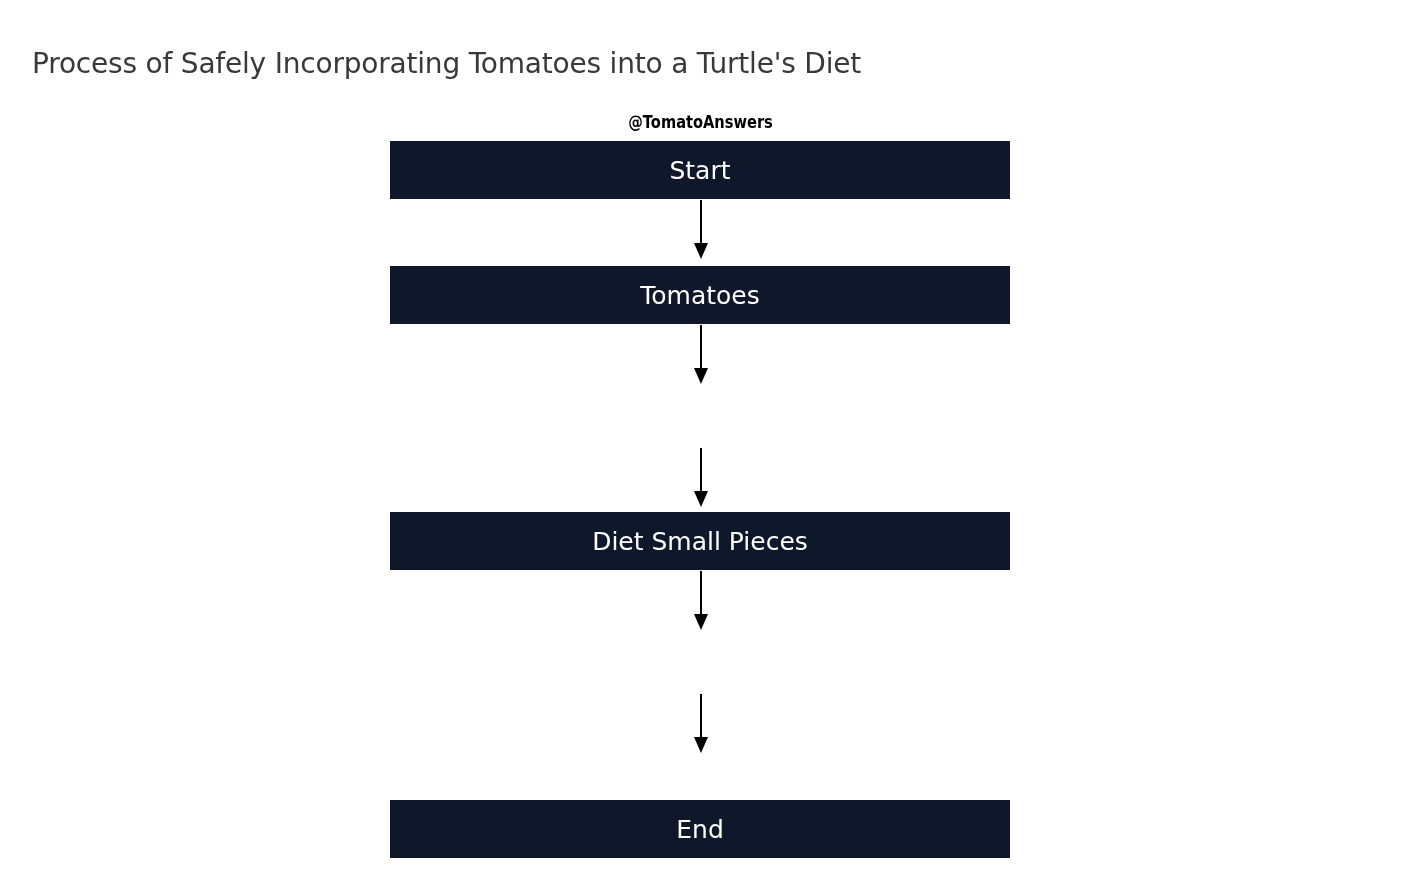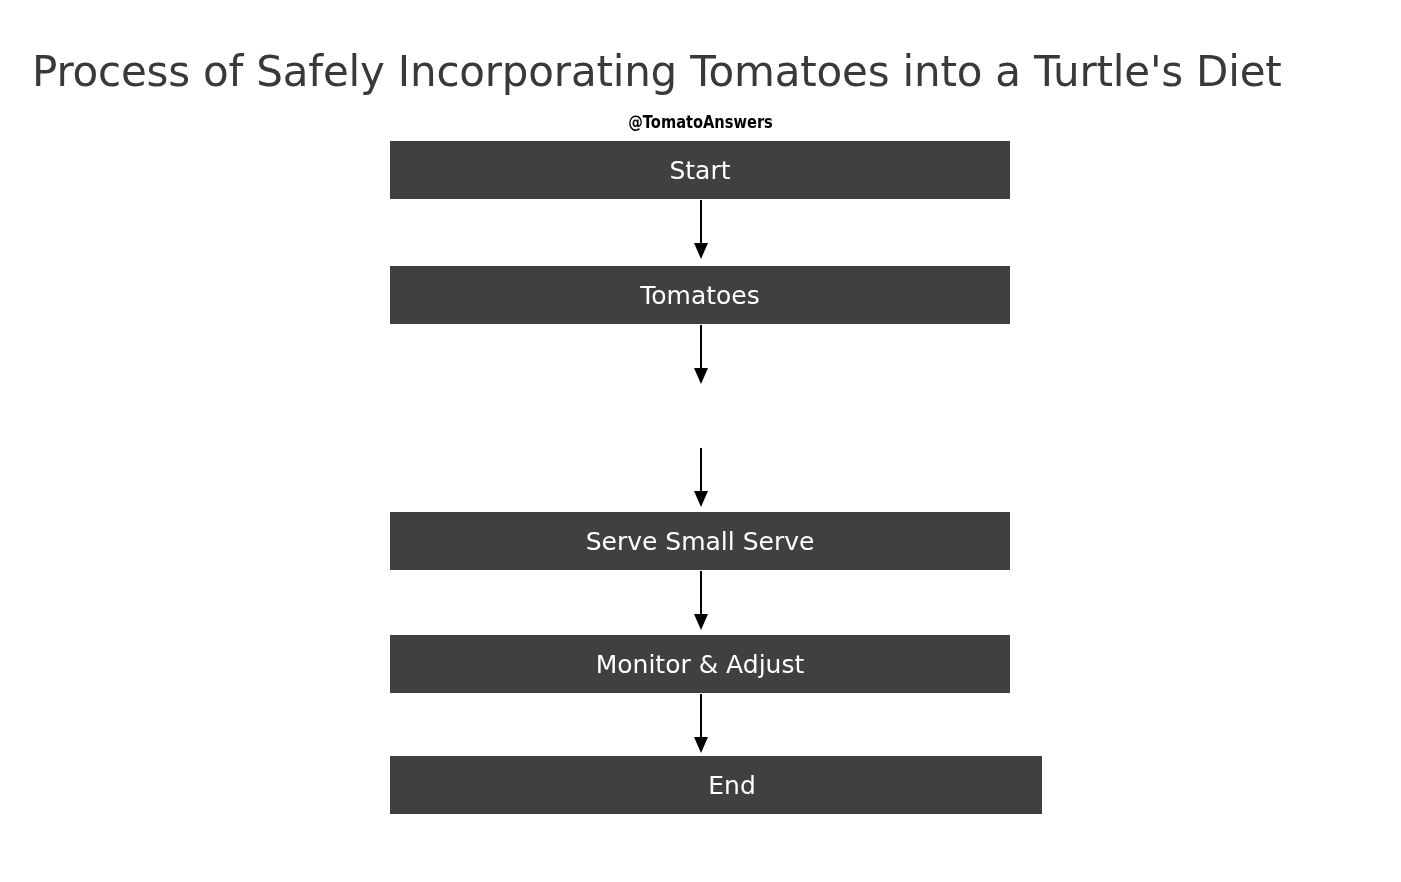--- a/index.html
+++ b/index.html
@@ -16,21 +16,21 @@
     height: 882px;
     background: #ffffff;
     overflow: hidden;
   }
   #chart-title {
     position: absolute;
     left: 32px;
     top: 48px;
     width: 1340px;
     font-family: "DejaVu Sans", sans-serif;
-    font-size: 42px;
+    font-size: 28px;
     font-weight: 400;
     color: #393939;
     letter-spacing: -0.2px;
     white-space: nowrap;
     line-height: 1.15;
   }
   #chart-subtitle {
     position: absolute;
     left: 0;
     top: 112px;
@@ -49,21 +49,21 @@
     left: 0;
     top: 0;
     width: 1401px;
     height: 882px;
   }
   .node-box {
     position: absolute;
     left: 390px;
     width: 620px;
     height: 58px;
-    background: #404040;
+    background: #0f172a;
     display: flex;
     align-items: center;
     justify-content: center;
     text-align: center;
   }
   .node-label {
     font-family: "DejaVu Sans", sans-serif;
     font-size: 25px;
     font-weight: 400;
     color: #ffffff;
@@ -121,35 +121,32 @@
       <div class="edge-head" style="top:43px;"></div>
     </div>
 
 
     <div class="edge" style="top:448px; height:59px;">
       <div class="edge-line" style="height:44px;"></div>
       <div class="edge-head" style="top:43px;"></div>
     </div>
 
     <div class="node-box" style="top:512px;">
-      <span class="node-label">Serve Small Serve</span>
+      <span class="node-label">Diet Small Pieces</span>
     </div>
 
     <div class="edge" style="top:571px; height:59px;">
       <div class="edge-line" style="height:44px;"></div>
       <div class="edge-head" style="top:43px;"></div>
     </div>
 
-    <div class="node-box" style="top:635px;">
-      <span class="node-label">Monitor &amp; Adjust</span>
-    </div>
 
     <div class="edge" style="top:694px; height:59px;">
       <div class="edge-line" style="height:44px;"></div>
       <div class="edge-head" style="top:43px;"></div>
     </div>
 
-    <div class="node-box" style="top:756px;padding-left:32px;">
+    <div class="node-box" style="top:800px;">
       <span class="node-label">End</span>
     </div>
 
   </div>
 </div>
 
 </body></html>

